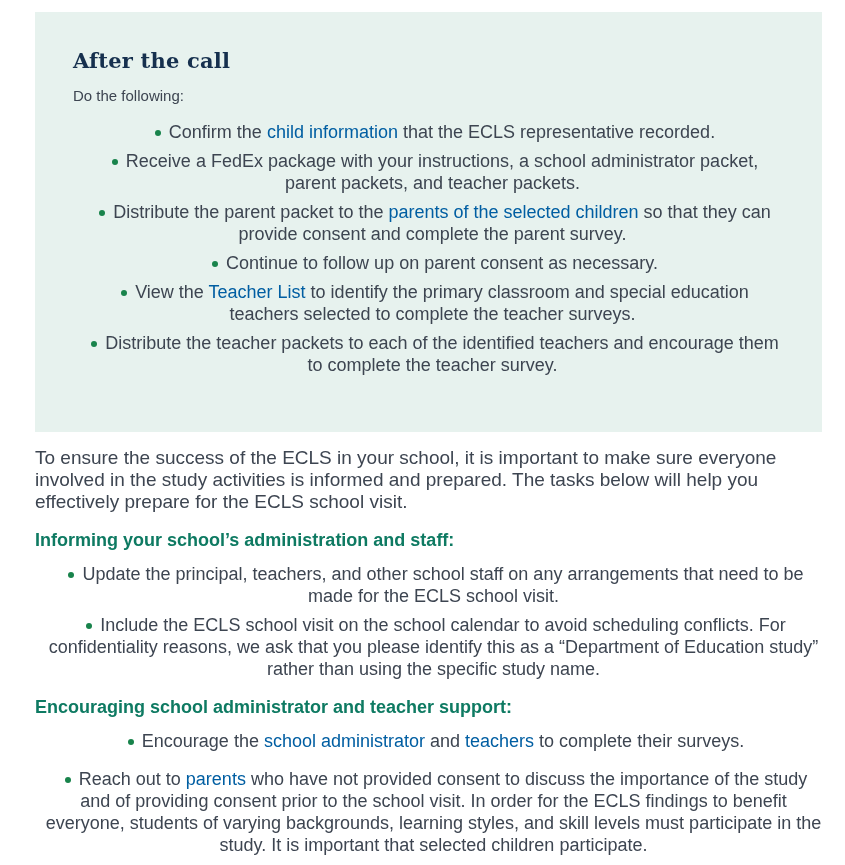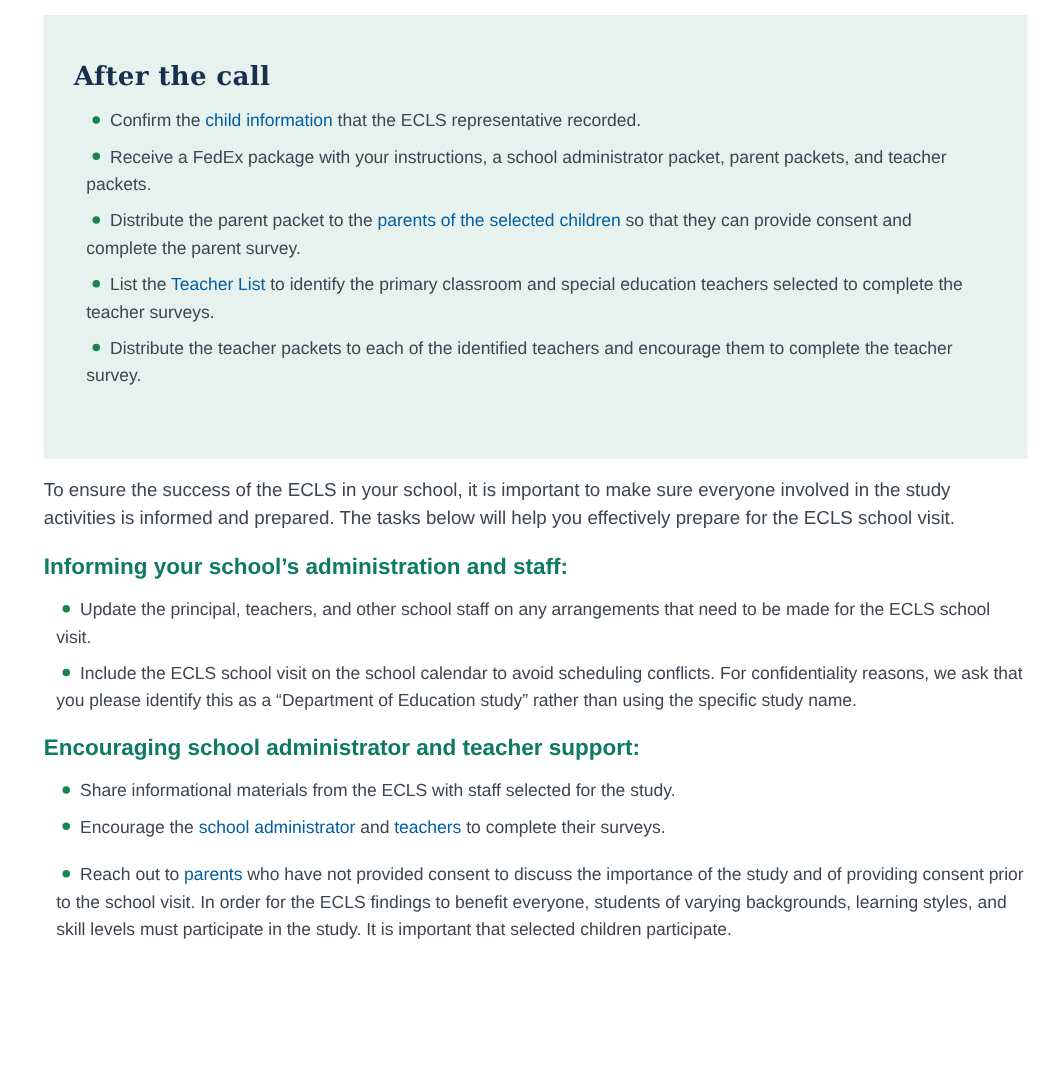--- a/index.html
+++ b/index.html
@@ -21,21 +21,21 @@
     -webkit-font-smoothing:antialiased;
   }
   .content{
     width:787px;
     margin:12px 0 0 35px;
     padding-bottom:30px;
   }
   
   .callout{
     background:var(--box-bg);
-    padding:37px 40px 40px 24px;
+    padding:37px 40px 40px 38px;
     margin-bottom:15px;
   }
   .callout h2{
     font-family:"DejaVu Serif", serif;
     font-weight:bold;
     font-size:21px;
     line-height:1.1;
     color:var(--navy);
     margin:0 0 13px 0;
     letter-spacing:0.2px;
@@ -45,24 +45,25 @@
     line-height:22px;
     margin:0 0 14px 0;
   }
   
   ul.dot-list{
     list-style:none;
     margin:12px 0 16px 0;
     padding:0 0 0 10px;
   }
   ul.dot-list li{
-    font-size:14px;
+    font-size:18px;
     line-height:22px;
     text-indent:5px;
     margin:0;
+    text-align:center;
   }
   ul.dot-list li + li{margin-top:7px;}
   .bullet{
     display:inline-block;
     width:6px;
     height:6px;
     border-radius:50%;
     background:var(--bullet-green);
     margin-right:8px;
     vertical-align:2px;
@@ -76,60 +77,61 @@
   .keys h2{
     font-family:"DejaVu Serif", serif;
     font-weight:bold;
     font-size:20px;
     line-height:1.15;
     color:var(--navy);
     margin:0 0 9px 0;
     letter-spacing:0.2px;
   }
   .keys .intro{
-    font-size:15px;
+    font-size:19px;
     line-height:22px;
     margin:0 0 16px 0;
   }
   .green-h{
     color:var(--green-heading);
     font-size:18px;
     font-weight:bold;
     line-height:22px;
     margin:16px 0 12px 0;
   }
 </style>
 </head>
 <body>
 
 <div class="content">
 
   <section class="callout">
     <h2>After the call</h2>
+    <p>Do the following:</p>
     <ul class="dot-list">
         <li><span class="bullet"></span><span>Confirm the </span><a href="#" class="link">child information</a><span> that the ECLS representative recorded.</span></li>
         <li><span class="bullet"></span><span>Receive a FedEx package with your instructions, a school administrator packet, parent packets, and teacher packets.</span></li>
         <li><span class="bullet"></span><span>Distribute the parent packet to the </span><a href="#" class="link">parents of the selected children</a><span> so that they can provide consent and complete the parent survey.</span></li>
-        <li><span class="bullet"></span><span>List the </span><a href="#" class="link">Teacher List</a><span> to identify the primary classroom and special education teachers selected to complete the teacher surveys.</span></li>
+        <li><span class="bullet"></span><span>Continue to follow up on parent consent as necessary.</span></li>
+        <li><span class="bullet"></span><span>View the </span><a href="#" class="link">Teacher List</a><span> to identify the primary classroom and special education teachers selected to complete the teacher surveys.</span></li>
         <li><span class="bullet"></span><span>Distribute the teacher packets to each of the identified teachers and encourage them to complete the teacher survey.</span></li>
       </ul>
   </section>
 
   <section class="keys">
     <p class="intro">To ensure the success of the ECLS in your school, it is important to make sure everyone involved in the study activities is informed and prepared. The tasks below will help you effectively prepare for the ECLS school visit.</p>
 
     <h3 class="green-h">Informing your school’s administration and staff:</h3>
     <ul class="dot-list">
         <li><span class="bullet"></span><span>Update the principal, teachers, and other school staff on any arrangements that need to be made for the ECLS school visit.</span></li>
         <li><span class="bullet"></span><span>Include the ECLS school visit on the school calendar to avoid scheduling conflicts. For confidentiality reasons, we ask that you please identify this as a “Department of Education study” rather than using the specific study name.</span></li>
       </ul>
 
     <h3 class="green-h">Encouraging school administrator and teacher support:</h3>
     <ul class="dot-list">
-        <li><span class="bullet"></span><span>Share informational materials from the ECLS with staff selected for the study.</span></li>
         <li><span class="bullet"></span><span>Encourage the </span><a href="#" class="link">school administrator</a><span> and </span><a href="#" class="link">teachers</a><span> to complete their surveys.</span></li>
       </ul>
 
     <ul class="dot-list">
         <li><span class="bullet"></span><span>Reach out to </span><a href="#" class="link">parents</a><span> who have not provided consent to discuss the importance of the study and of providing consent prior to the school visit. In order for the ECLS findings to benefit everyone, students of varying backgrounds, learning styles, and skill levels must participate in the study. It is important that selected children participate.</span></li>
       </ul>
   </section>
 
 </div>
 

